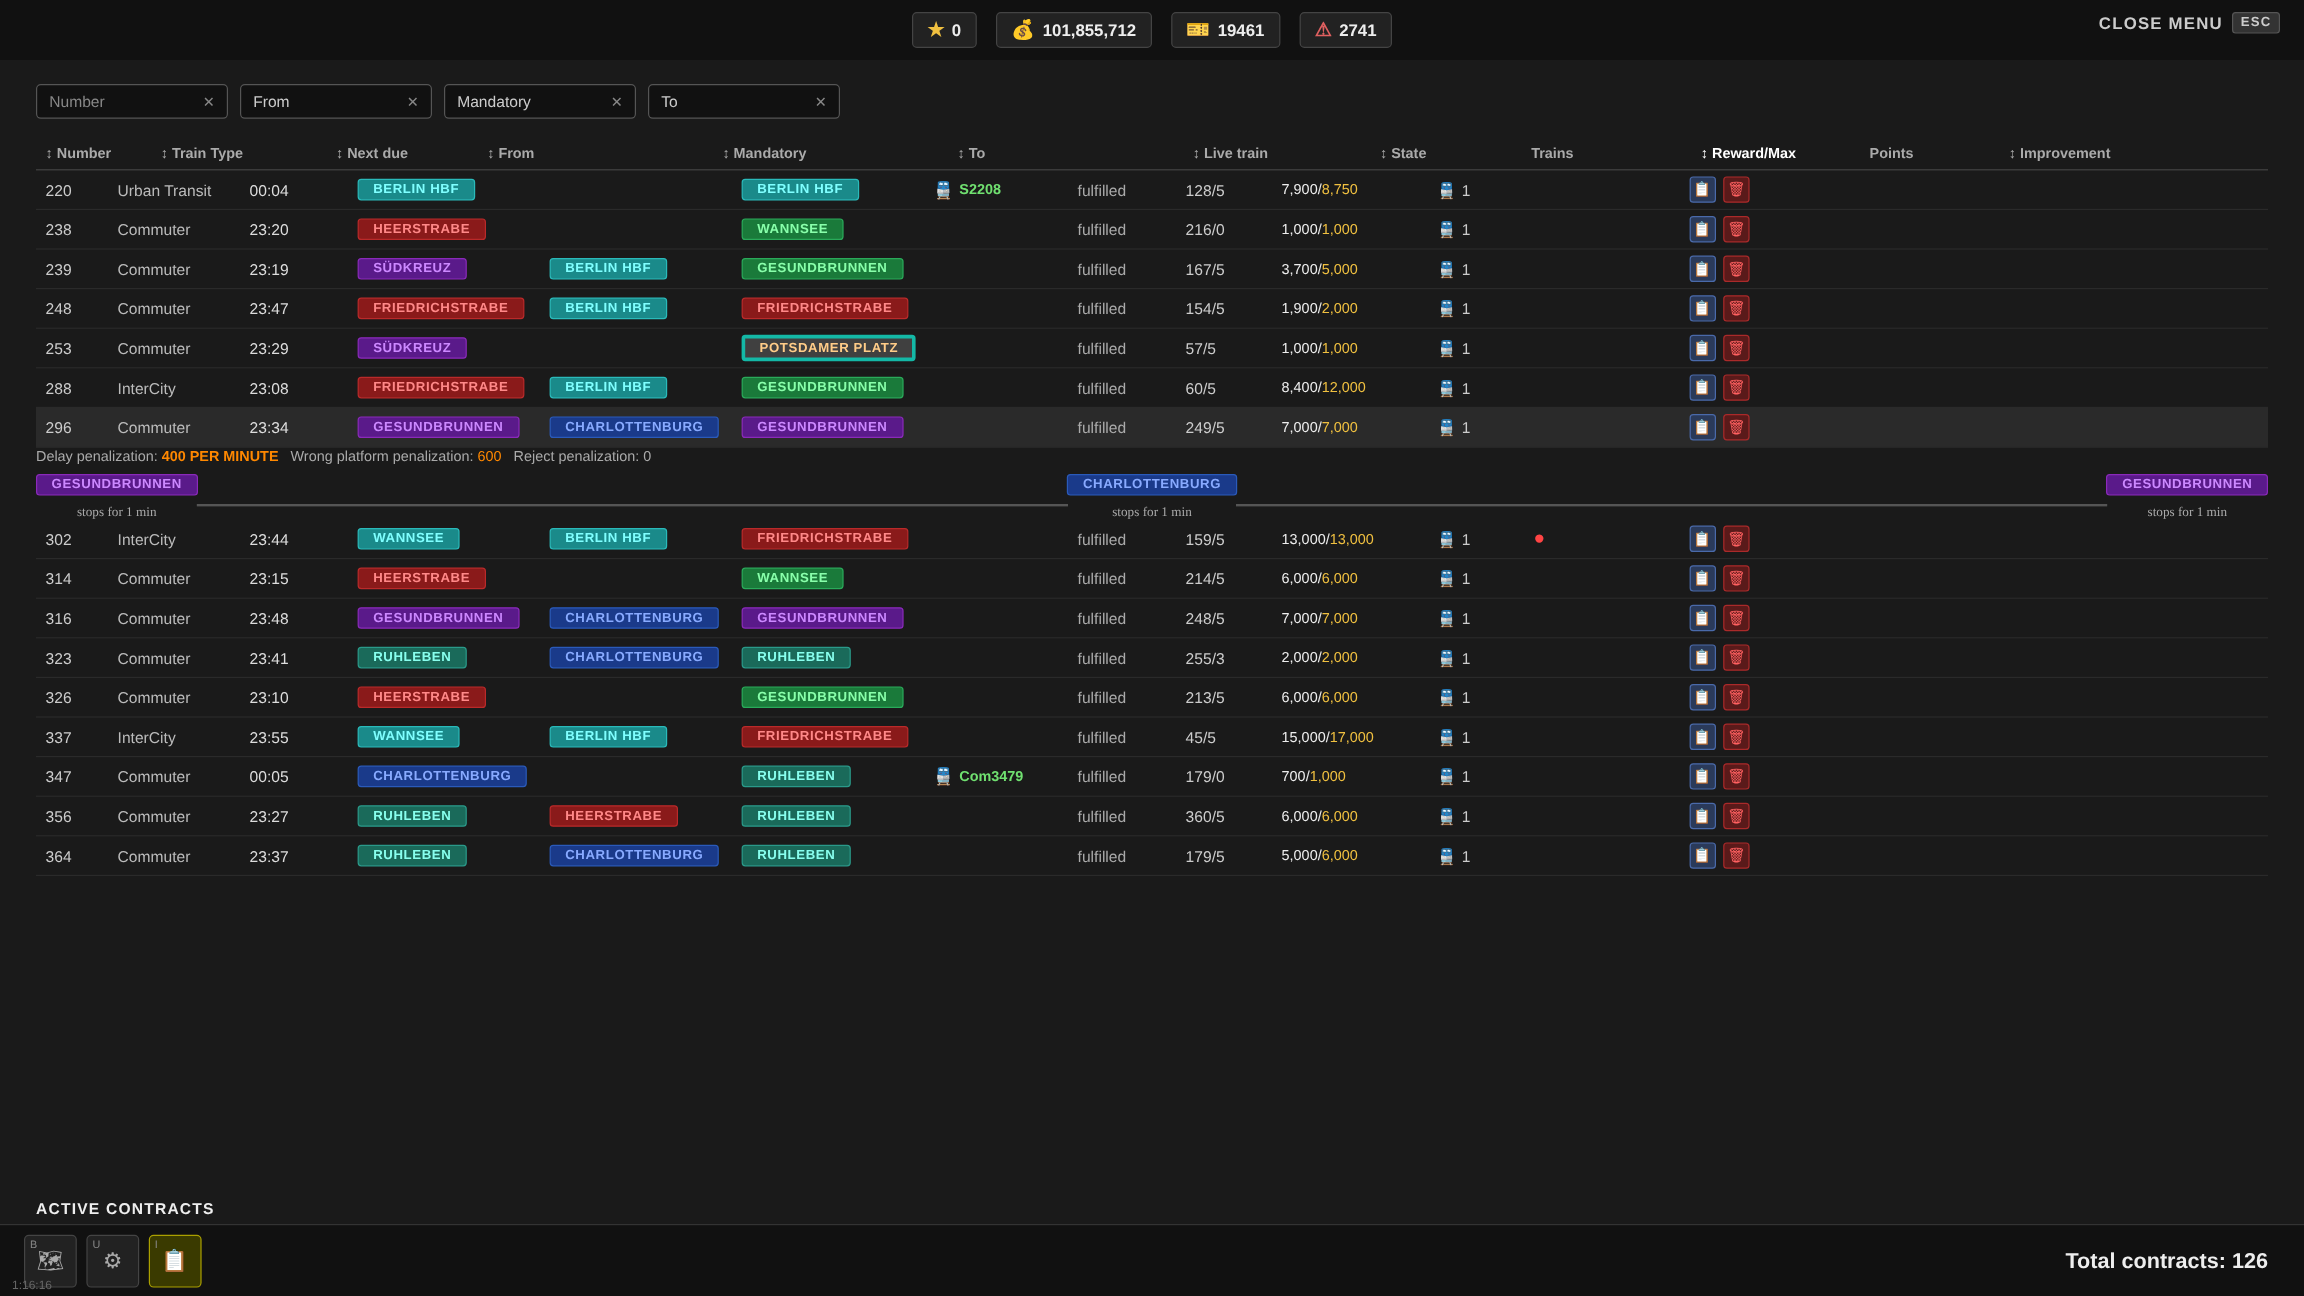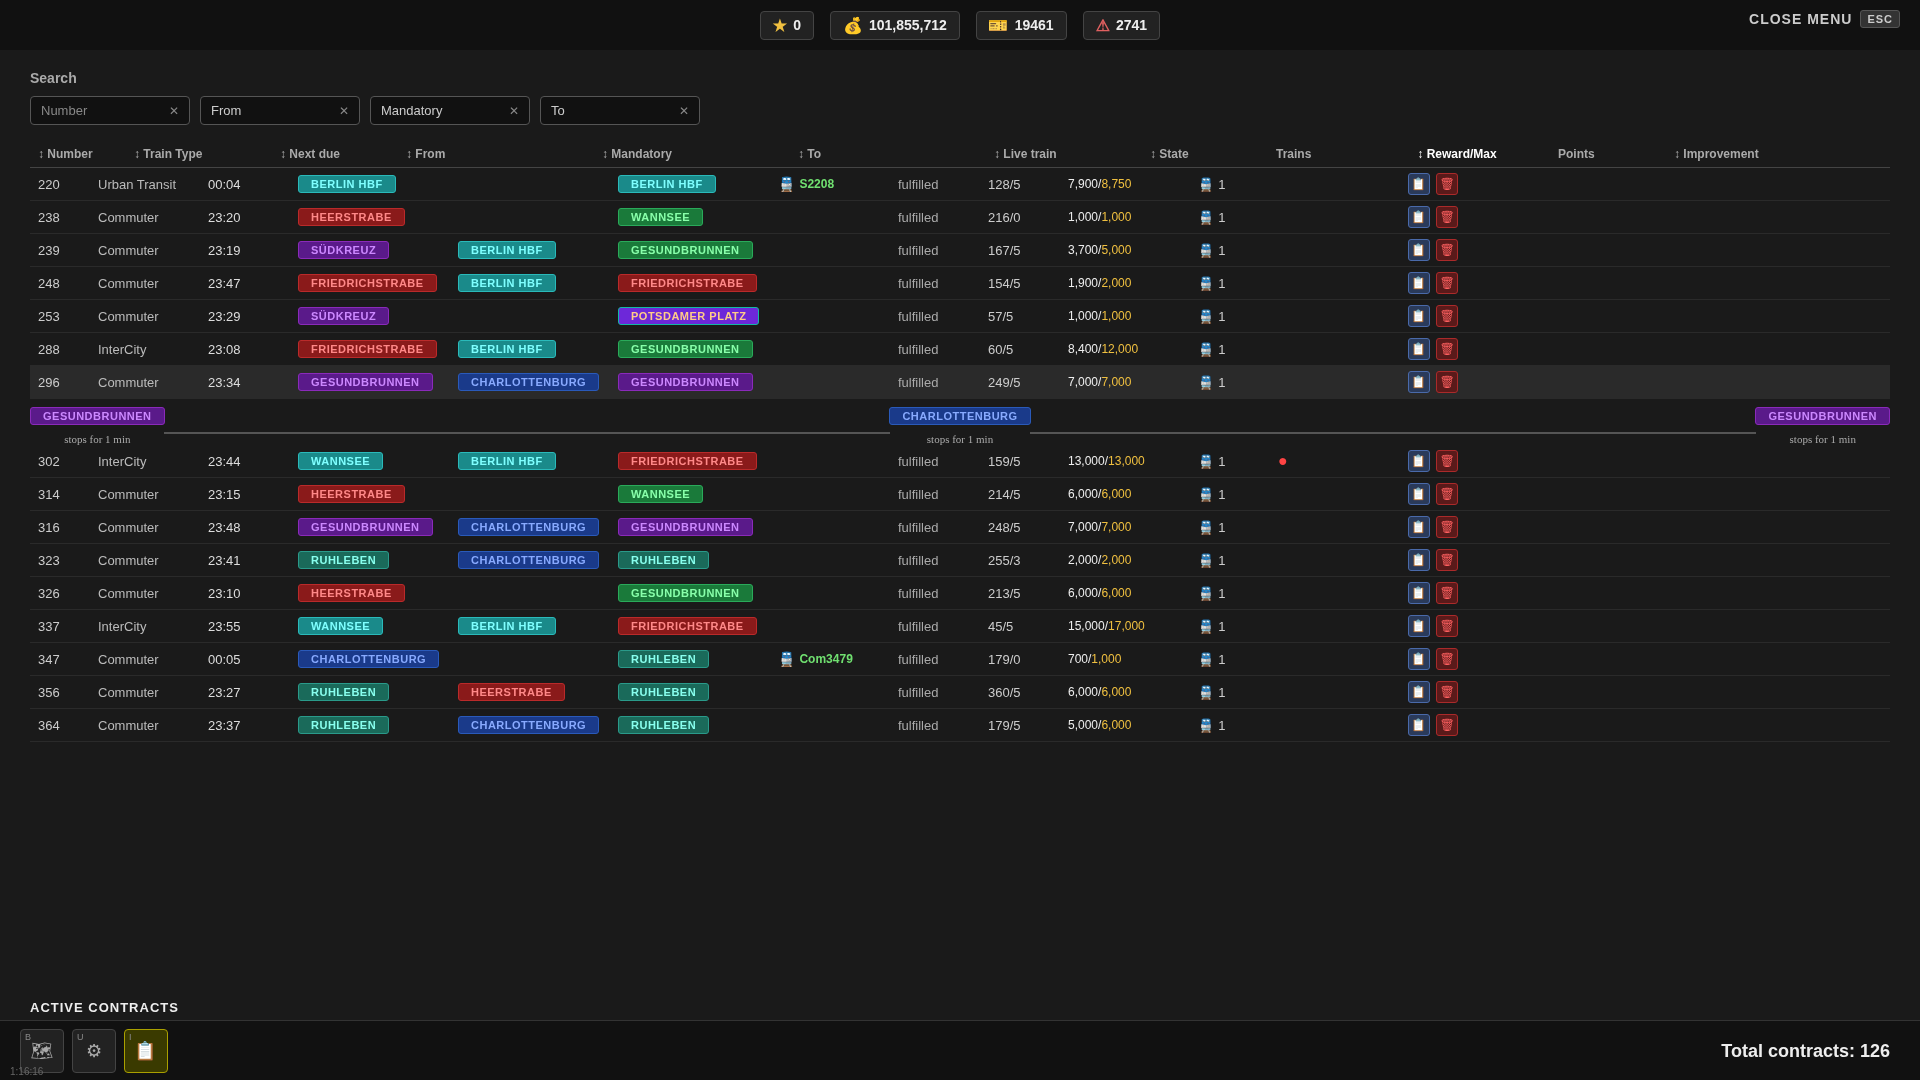--- a/index.html
+++ b/index.html
@@ -171,21 +171,21 @@
       font-size: 11px;
       font-weight: bold;
       color: #fff;
       text-transform: uppercase;
       letter-spacing: 0.5px;
     }
     .badge-cyan { background: #1a8a8a; border: 1px solid #2ababa; color: #7fffff; }
     .badge-red { background: #8a1a1a; border: 1px solid #ba2a2a; color: #ff8888; }
     .badge-green { background: #1a7a3a; border: 1px solid #2aaa5a; color: #88ffaa; }
     .badge-purple { background: #5a1a8a; border: 1px solid #8a2aba; color: #cc88ff; }
-    .badge-orange { background: #6d28d9; border: 1px solid #14b8a6; color: #ffcc88; }
+    .badge-orange { background: #404040; border: 3px solid #14b8a6; color: #ffcc88; }
     .badge-blue { background: #1a3a8a; border: 1px solid #2a5aba; color: #88aaff; }
     .badge-teal { background: #1a6a5a; border: 1px solid #2a9a8a; color: #88ffee; }
 
     .live-train {
       display: flex;
       align-items: center;
       gap: 4px;
       font-size: 12px;
       font-weight: bold;
     }
@@ -335,21 +335,20 @@
     <span class="icon alert-icon">⚠</span>
     <span>2741</span>
   </div>
   <button class="close-menu-btn">
     <span>CLOSE MENU</span>
     <span class="esc-badge">ESC</span>
   </button>
 </div>
 
 <div class="main-content">
-  <div class="search-label">Search</div>
 
   <div class="search-filters">
     <div class="filter-input">
       <span style="color:#888">Number</span>
       <span class="x-btn">✕</span>
     </div>
     <div class="filter-input">
       <span style="color:#ccc">From</span>
       <span class="x-btn">✕</span>
     </div>
@@ -533,20 +532,25 @@
     </span>
     <span class="col-improvement"></span>
     <span class="col-actions">
       <span class="action-icons">
         <span class="action-btn btn-copy">📋</span>
         <span class="action-btn btn-delete">🗑</span>
       </span>
     </span>
   </div>
         <div class="expanded-row">
+      <div class="delay-info">
+        Delay penalization: <strong>400 PER MINUTE</strong>
+        &nbsp; Wrong platform penalization: <span class="platform">600</span>
+        &nbsp; Reject penalization: <span>0</span>
+      </div>
       <div class="stops-timeline">
 
         <div class="stop-node">
           <span class="station-badge badge-purple">Gesundbrunnen</span>
           <span class="stop-label">stops for 1 min</span>
         </div>
       <div class="stop-line"></div>
         <div class="stop-node">
           <span class="station-badge badge-blue">Charlottenburg</span>
           <span class="stop-label">stops for 1 min</span>

